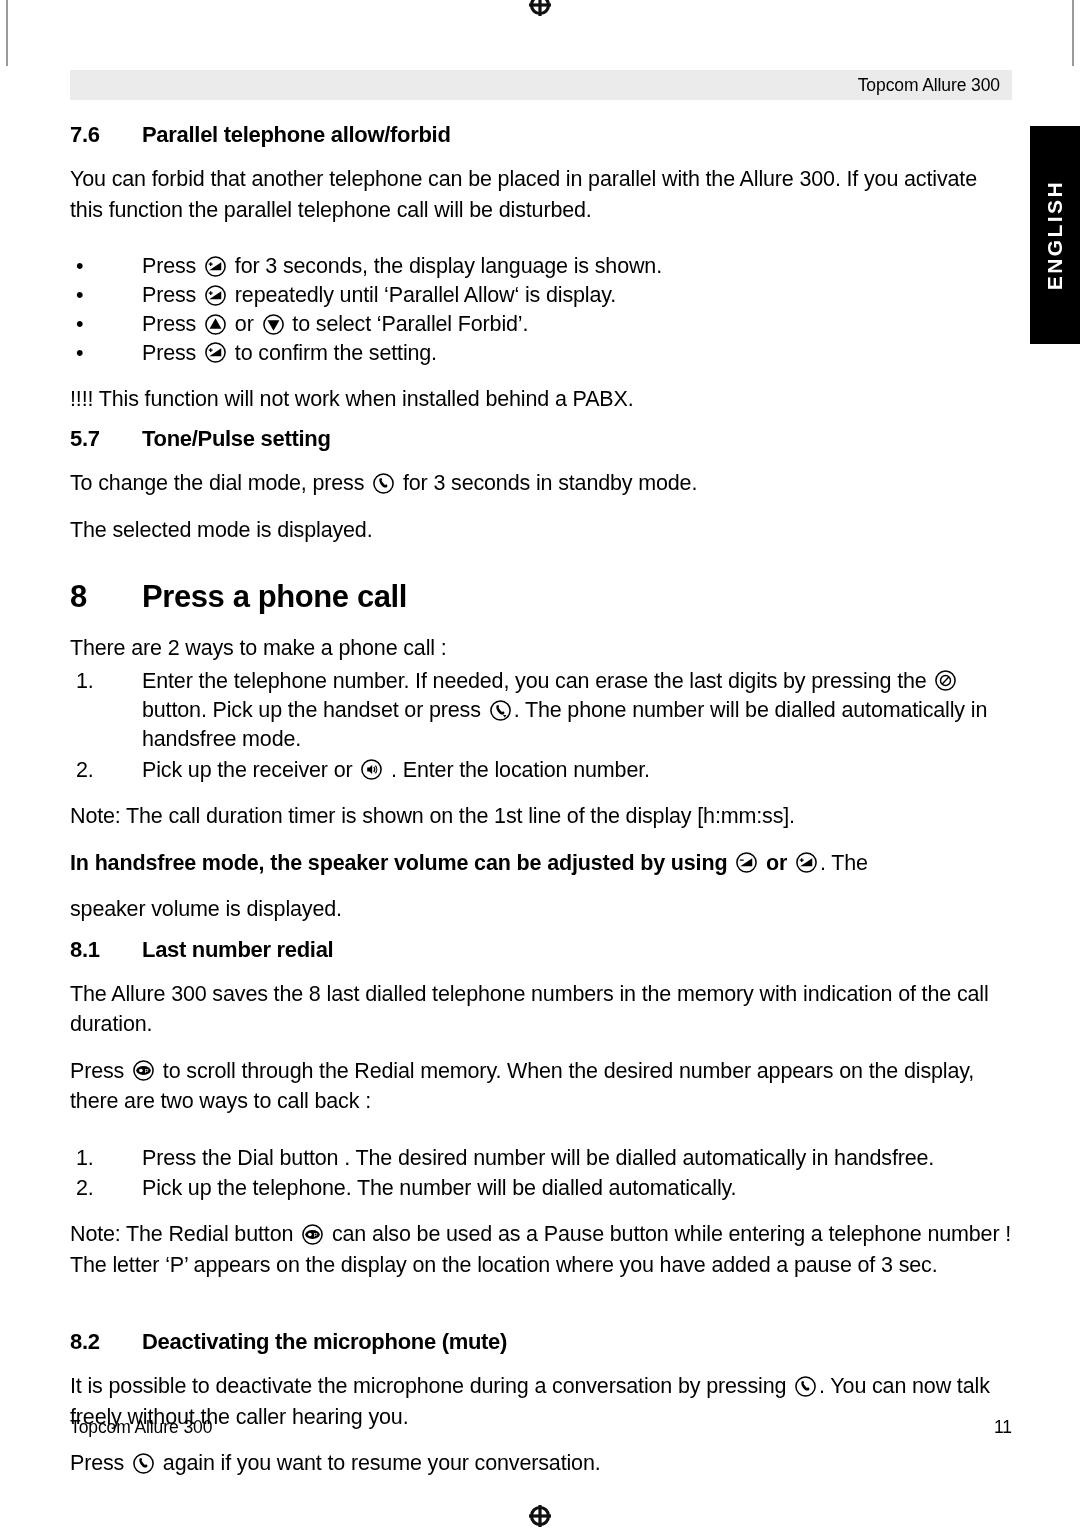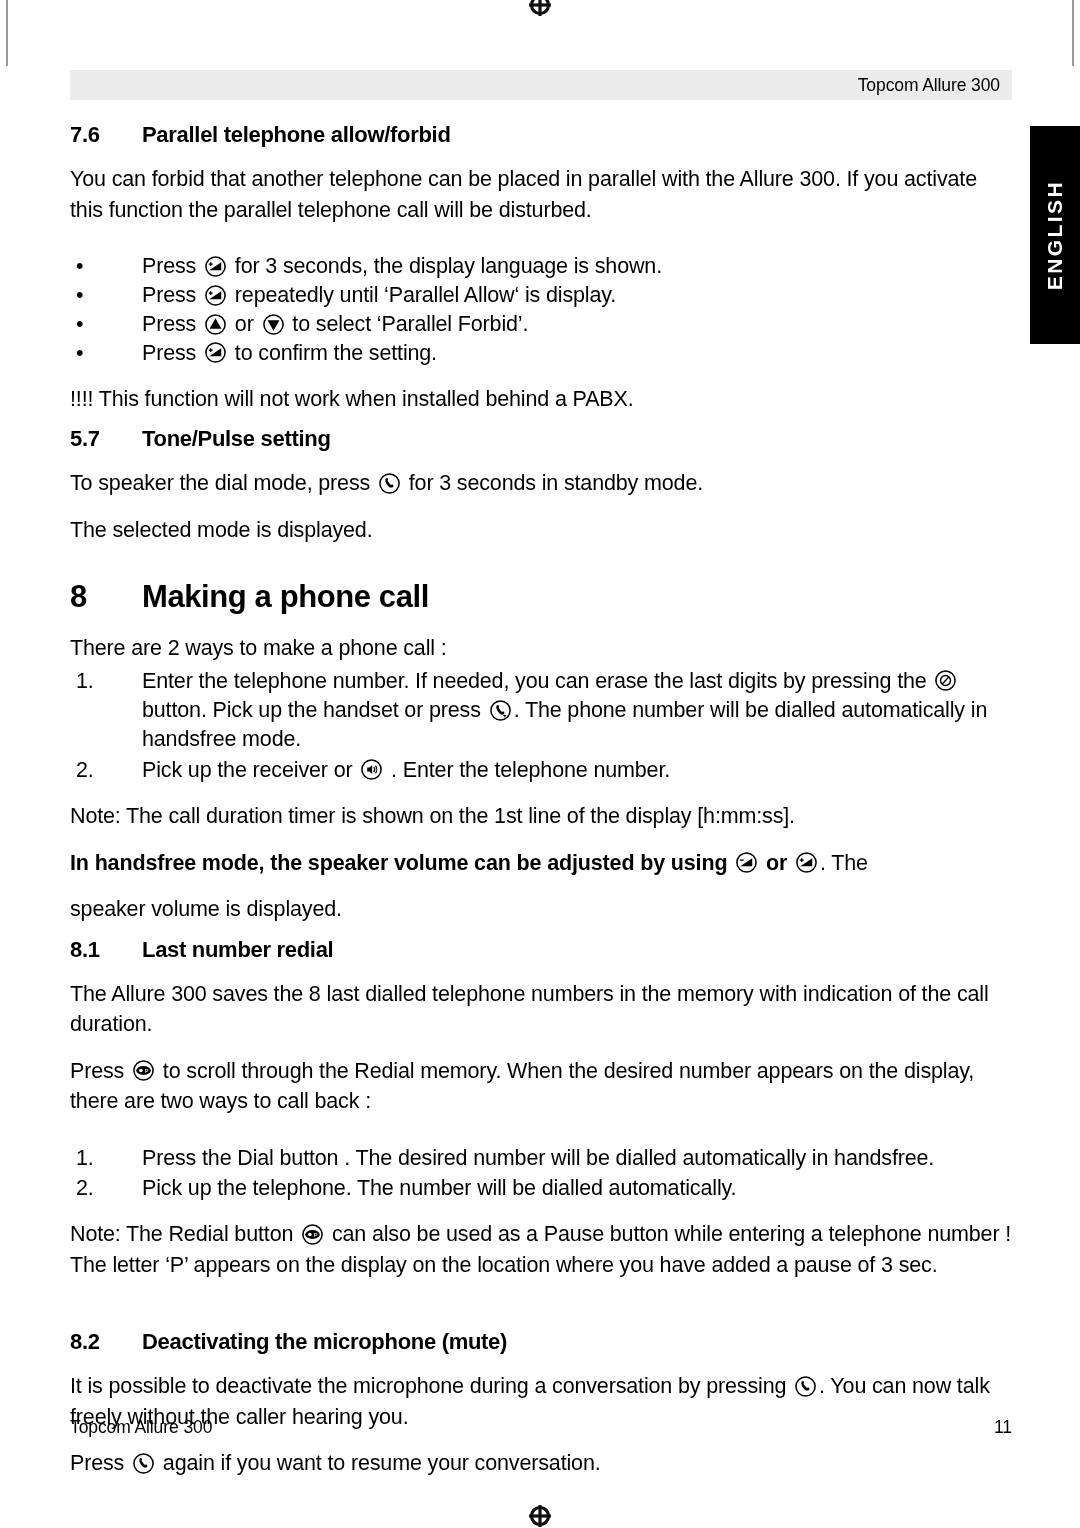--- a/index.html
+++ b/index.html
@@ -240,29 +240,29 @@
           </svg></span><span> to confirm the setting.</span>
     </li>
   </ul>
 
   <p class="para bold">!!!! This function will not work when installed behind a PABX.</p>
 
   <h2 class="sec">
     <span class="num">5.7</span>
     <span>Tone/Pulse setting</span>
   </h2>
-  <p class="para"><span>To speaker the dial mode, press </span><span class="ico"><svg viewBox="0 0 24 24" width="23" height="23">
+  <p class="para"><span>To change the dial mode, press </span><span class="ico"><svg viewBox="0 0 24 24" width="23" height="23">
           <circle cx="12" cy="12" r="10" fill="none" stroke="#000" stroke-width="1.6"></circle>
           <path d="M8.2 6.6 C8.2 6.6 9.6 6.0 10.3 6.9 C11.0 7.8 10.0 8.9 10.0 8.9 C10.0 8.9 11.2 11.8 13.6 13.6 C13.6 13.6 14.8 12.7 15.6 13.4 C16.4 14.1 15.9 15.5 15.9 15.5 C15.9 15.5 14.0 17.6 11.0 15.0 C8.0 12.4 6.8 8.3 8.2 6.6 Z" fill="#000"></path>
         </svg></span><span>  for 3 seconds in standby mode.</span></p>
   <p class="para">The selected mode is displayed.</p>
 
   <h1 class="chap">
     <span class="num">8</span>
-    <span>Making a phone call</span>
+    <span>Press a phone call</span>
   </h1>
 
   <p class="para">There are  2 ways to make a phone call :</p>
 
   <ol class="numbers">
     <li>
       <span class="lnum">1.</span><span>Enter the telephone number. If needed, you can erase the last digits by pressing the </span><span class="ico"><svg viewBox="0 0 24 24" width="23" height="23">
             <circle cx="12" cy="12" r="10" fill="none" stroke="#000" stroke-width="1.6"></circle>
             <circle cx="12" cy="12" r="5.2" fill="none" stroke="#000" stroke-width="1.5"></circle>
             <line x1="8.6" y1="15.6" x2="15.4" y2="8.4" stroke="#000" stroke-width="1.5"></line>
@@ -271,21 +271,21 @@
             <path d="M8.2 6.6 C8.2 6.6 9.6 6.0 10.3 6.9 C11.0 7.8 10.0 8.9 10.0 8.9 C10.0 8.9 11.2 11.8 13.6 13.6 C13.6 13.6 14.8 12.7 15.6 13.4 C16.4 14.1 15.9 15.5 15.9 15.5 C15.9 15.5 14.0 17.6 11.0 15.0 C8.0 12.4 6.8 8.3 8.2 6.6 Z" fill="#000"></path>
             <path d="M14.5 16.8 L18 16.8 L16.6 19.2 Z" fill="#000"></path>
           </svg></span><span>. The phone number will be dialled automatically in handsfree mode.</span>
     </li>
     <li>
       <span class="lnum">2.</span><span>Pick up the receiver or </span><span class="ico"><svg viewBox="0 0 24 24" width="23" height="23">
             <circle cx="12" cy="12" r="10" fill="none" stroke="#000" stroke-width="1.6"></circle>
             <path d="M7.5 10 L9.8 10 L12.7 7.2 L12.7 16.8 L9.8 14 L7.5 14 Z" fill="#000"></path>
             <path d="M14.4 9.3 C15.6 10.8 15.6 13.2 14.4 14.7" fill="none" stroke="#000" stroke-width="1.2"></path>
             <path d="M16.1 7.9 C17.9 10.2 17.9 13.8 16.1 16.1" fill="none" stroke="#000" stroke-width="1.2"></path>
-          </svg></span><span> . Enter the telephone number.</span>
+          </svg></span><span> . Enter the location number.</span>
     </li>
   </ol>
 
   <p class="para bold">Note: The call duration timer is shown on the 1st line of the display [h:mm:ss].</p>
   <p class="para"><b>In handsfree mode, the speaker volume can be adjusted by using </b><span class="ico"><svg viewBox="0 0 24 24" width="23" height="23">
           <circle cx="12" cy="12" r="10" fill="none" stroke="#000" stroke-width="1.6"></circle>
           <path d="M5.5 16 L18 7.5 L18 16 Z" fill="#000"></path>
           <line x1="5" y1="9.5" x2="9" y2="9.5" stroke="#000" stroke-width="1.4"></line>
         </svg></span><b> or </b><span class="ico"><svg viewBox="0 0 24 24" width="23" height="23">
           <circle cx="12" cy="12" r="10" fill="none" stroke="#000" stroke-width="1.6"></circle>

